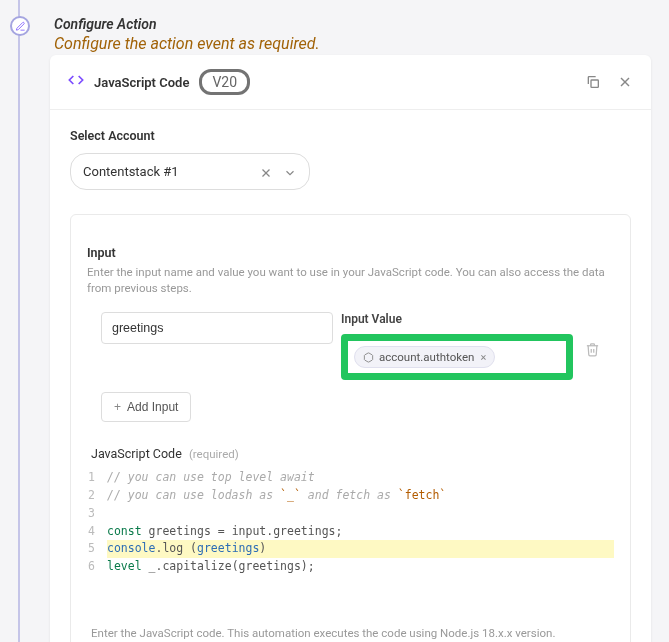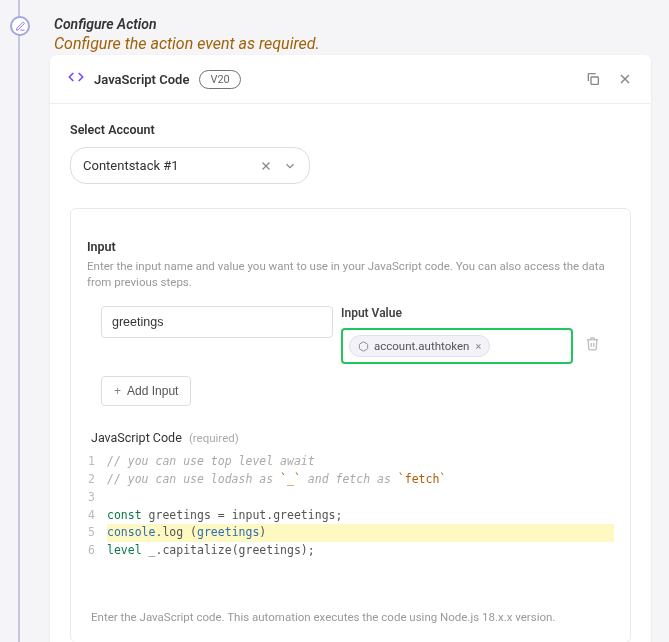--- a/index.html
+++ b/index.html
@@ -11,42 +11,42 @@
 
 .header-block { position: absolute; left: 54px; top: 16px; font-style: italic; }
 .header-title { font-size: 14px; font-weight: 600; color: #333; margin-bottom: 2px; }
 .header-sub { font-size: 16px; color: #a16207; }
 
 .card { position: absolute; left: 50px; top: 55px; right: 18px; background: #fff; border-radius: 6px; box-shadow: 0 1px 3px rgba(0,0,0,0.08); padding: 0; }
 
 .card-header { display: flex; align-items: center; padding: 14px 18px; border-bottom: 1px solid #eee; }
 .card-header .code-icon { color: #7c4dff; margin-right: 10px; }
 .card-header .title { font-size: 13px; font-weight: 600; color: #333; margin-right: 10px; }
-.version-pill { border: 1px solid #737373; border-radius: 12px; padding: 2px 10px; font-size: 11px; color: #666; }
+.version-pill { border: 3px solid #737373; border-radius: 12px; padding: 2px 10px; font-size: 14px; color: #666; }
 .card-header .spacer { flex: 1; }
 .card-header .hicon { width: 16px; height: 16px; color: #888; margin-left: 16px; cursor: pointer; }
 
 .card-body { padding: 18px 20px 20px; }
 
 .section-label { font-size: 12.5px; font-weight: 600; color: #333; margin-bottom: 10px; }
 
-.select-box { display: flex; align-items: flex-start; border: 1px solid #ddd; border-radius: 16px; padding: 10px 12px; width: 240px; margin-bottom: 24px; }
+.select-box { display: flex; align-items: flex-end; border: 1px solid #ddd; border-radius: 16px; padding: 10px 12px; width: 240px; margin-bottom: 24px; }
 .select-box .val { flex: 1; font-size: 13px; color: #333; }
 .select-box .sicon { width: 14px; height: 14px; color: #888; margin-left: 10px; }
 
 .input-panel { border: 1px solid #eaeaea; border-radius: 6px; padding: 30px 16px 18px; }
 .input-panel .ptitle { font-size: 12.5px; font-weight: 600; color: #333; margin-bottom: 4px; }
 .input-panel .pdesc { font-size: 11.5px; color: #999; line-height: 1.4; margin-bottom: 16px; }
 
 .input-row { display: flex; align-items: flex-start; padding: 0 14px; }
 .input-col { flex: 1; margin-right: 8px; }
 .input-col:last-of-type { margin-right: 0; }
 .input-col-label { font-size: 12px; font-weight: 600; color: #444; margin-bottom: 8px; }
 .text-input { width: 100%; border: 1px solid #ddd; border-radius: 4px; padding: 8px 10px; font-size: 12.5px; color: #333; }
-.token-input { border: 2px solid #22c55e; border-radius: 4px; padding: 5px 6px; min-height: 34px; display: flex; align-items: center; }
+.token-input { border: 7px solid #22c55e; border-radius: 4px; padding: 5px 6px; min-height: 34px; display: flex; align-items: center; }
 .token { display: inline-flex; align-items: center; background: #f2f2f8; border: 1px solid #e0e0ee; border-radius: 12px; padding: 3px 8px; font-size: 11.5px; color: #555; }
 .token .tk-icon { width: 11px; height: 11px; margin-right: 5px; color: #888; }
 .token .tk-x { margin-left: 6px; color: #888; font-size: 11px; cursor: pointer; }
 .trash { width: 15px; height: 15px; color: #bbb; margin-left: 12px; margin-top: 30px; cursor: pointer; }
 
 .add-input-btn { border: 1px solid #ddd; background: #fff; border-radius: 4px; padding: 7px 12px; font-size: 12px; color: #555; margin: 12px 0 0 14px; display: inline-flex; align-items: center; cursor: pointer; }
 .add-input-btn .plus { margin-right: 6px; color: #888; }
 
 .code-section-hdr { margin-top: 24px; font-size: 12.5px; color: #333; padding-left: 4px; }
 .code-section-hdr .req { color: #aaa; font-weight: 400; font-size: 11.5px; margin-left: 4px; }

